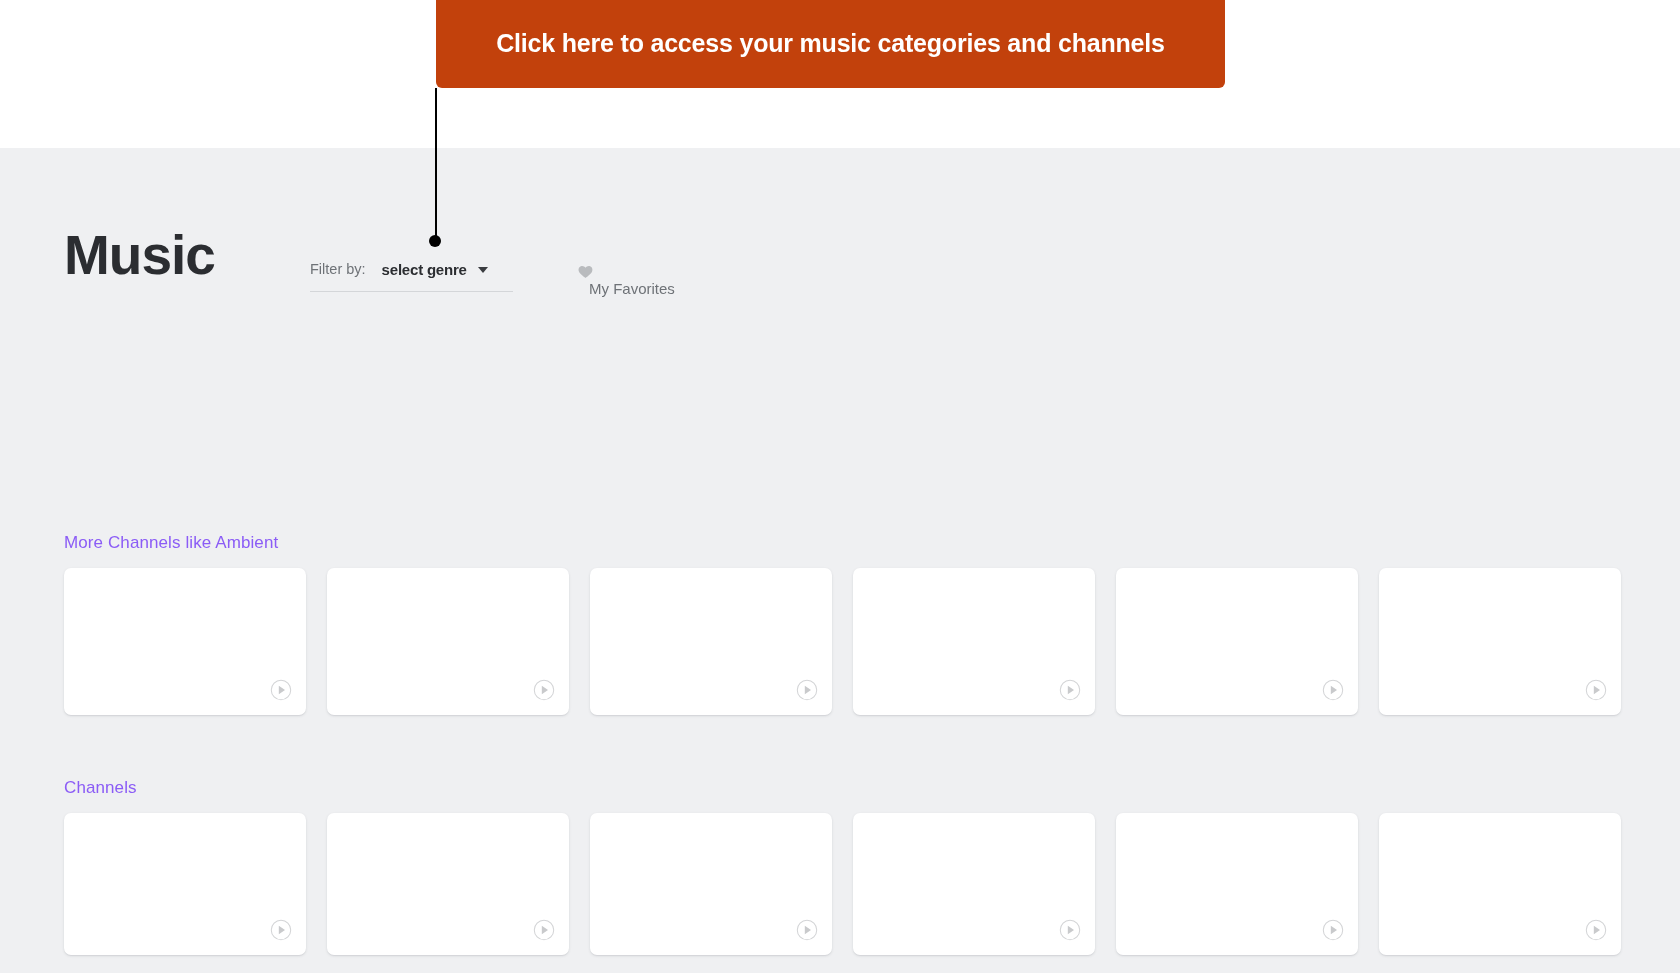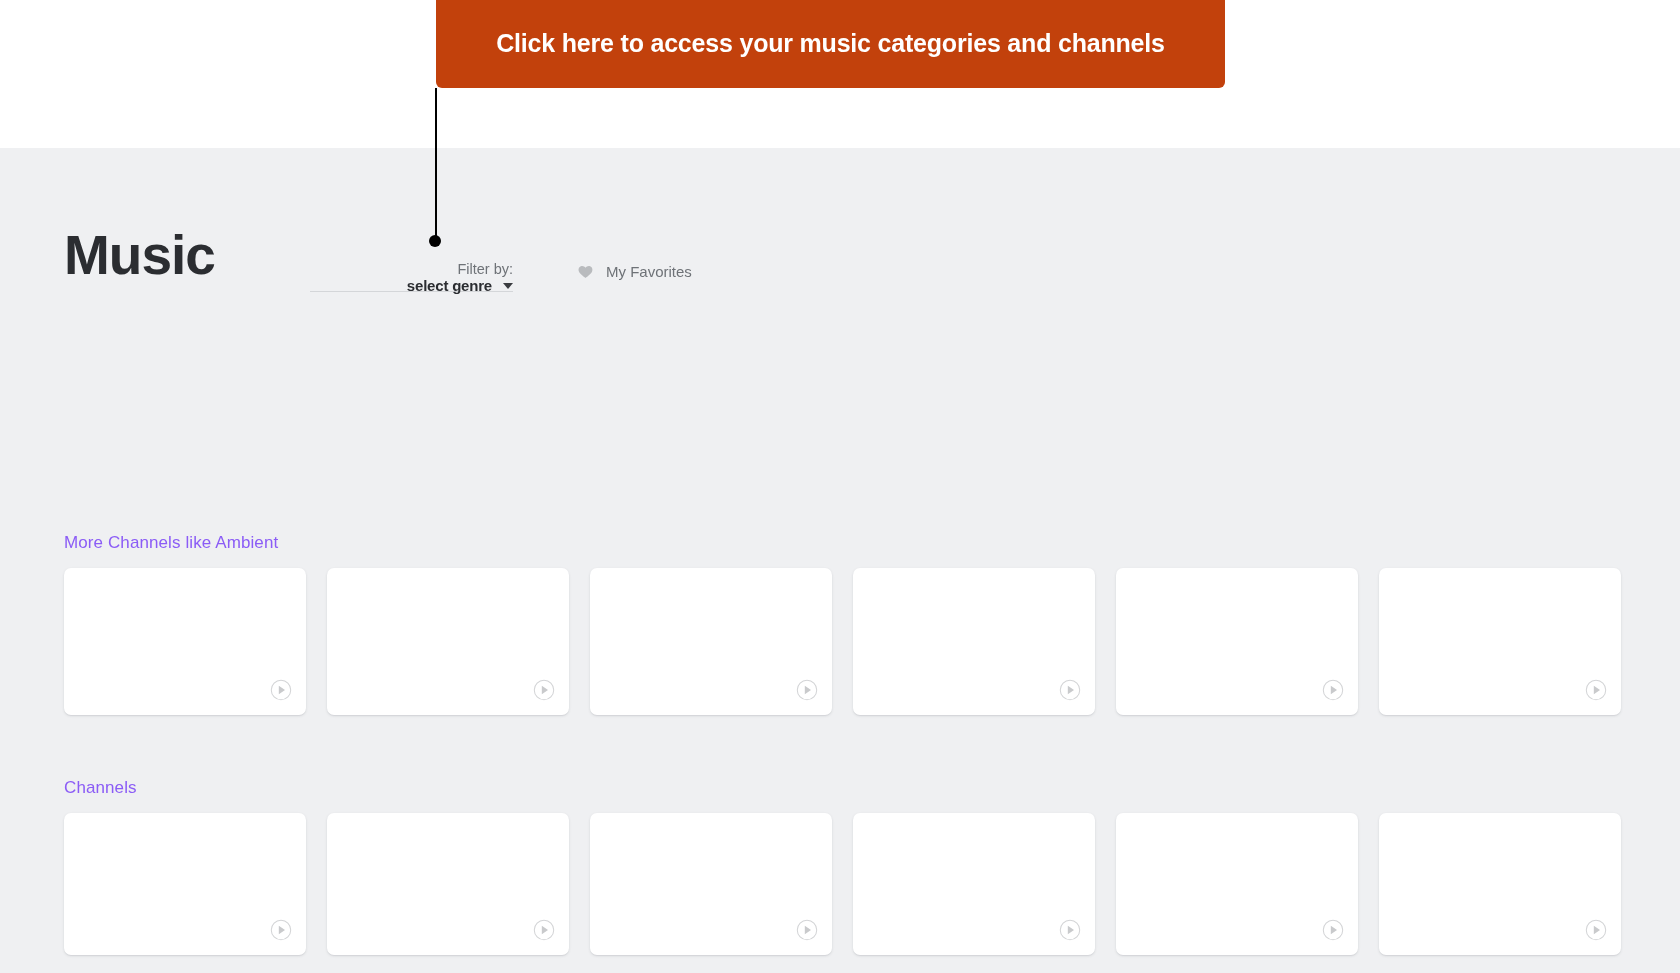--- a/index.html
+++ b/index.html
@@ -97,22 +97,21 @@
   }
 
   .filter-group {
     position: absolute;
     left: 310px;
     top: 33px;
     width: 203px;
     height: 30px;
     border-bottom: 1px solid #d4d6d9;
     display: flex;
-    align-items: flex-end;
-    flex-direction: column;
+    align-items: flex-start;
   }
   .filter-label {
     font-size: 14.5px;
     color: #6e7277;
     white-space: nowrap;
   }
   .filter-select {
     margin-left: 16px;
     display: flex;
     align-items: center;
@@ -132,20 +131,21 @@
     border-right: 5.5px solid transparent;
     border-top: 6px solid #3a3c40;
   }
 
   .favorites {
     position: absolute;
     left: 577px;
     top: 35px;
     display: flex;
     cursor: pointer;
+    flex-direction: column;
   }
   .heart-icon {
     width: 17px;
     height: 17px;
     display: block;
   }
   .favorites-label {
     margin-left: 12px;
     font-size: 15px;
     color: #6e7277;

